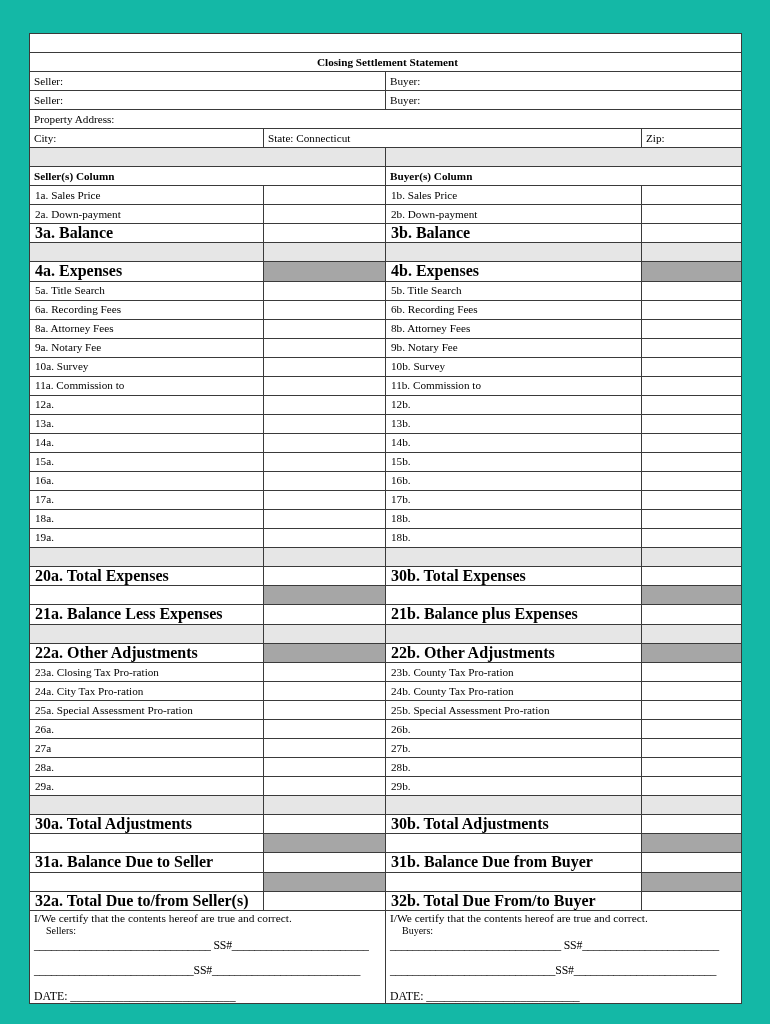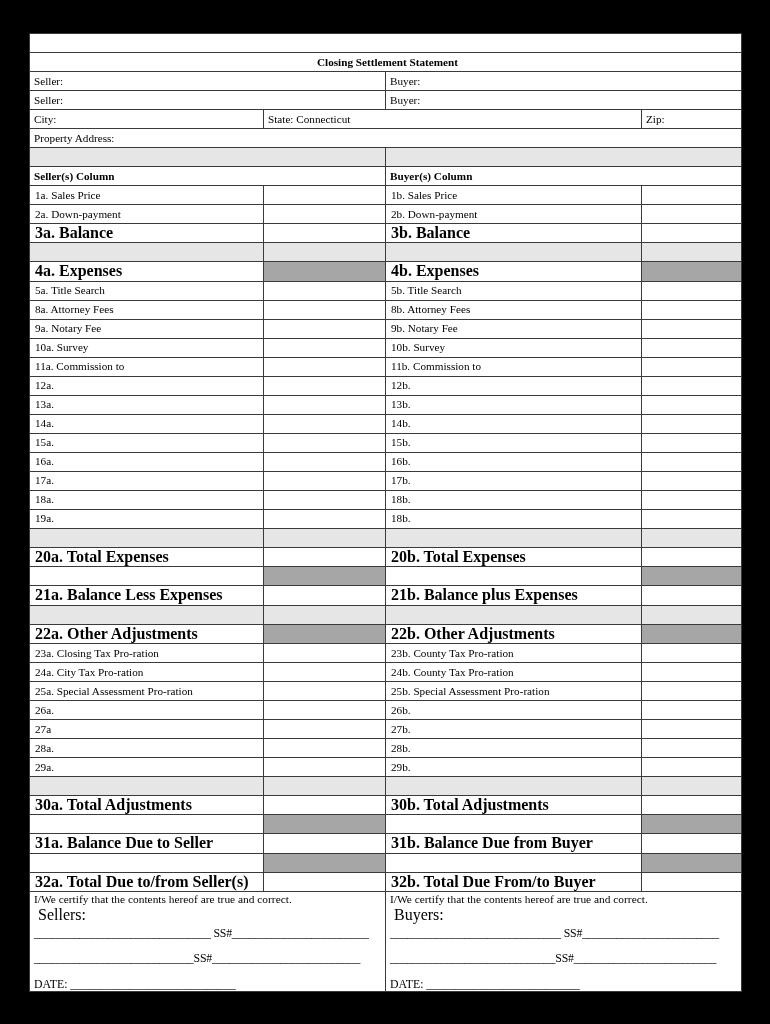--- a/index.html
+++ b/index.html
@@ -12,21 +12,21 @@
     height: 1024px;
     font-family: "Liberation Serif", "DejaVu Serif", serif;
     color: #000000;
     overflow: hidden;
   }
 
   .page {
     position: relative;
     width: 770px;
     height: 1024px;
-    background: #000000;
+    background: #14b8a6;
   }
 
   .form-wrap {
     position: absolute;
     left: 29px;
     top: 33px;
     width: 712px;
   }
 
   table.form {
@@ -84,21 +84,21 @@
   .spacer td { height: 11px; padding: 0; }
 
   
   .sig-cell {
     vertical-align: top;
     padding: 4px 6px 6px 5px;
     height: 104px;
     white-space: normal;
   }
   .sig-certify { font-size: 11.4px; margin: 1px 0 0 0; }
-  .sig-who { font-size: 16px; margin: 0 0 2px 4px; }
+  .sig-who { font-size: 10px; margin: 0 0 2px 12px; }
   .sig-line {
     font-size: 11.8px;
     letter-spacing: -0.2px;
     margin: 0 0 12px 0;
     white-space: nowrap;
   }
   .sig-date { font-size: 11.8px; margin: 6px 0 0 0; white-space: nowrap; }
 </style>
 </head>
 <body>
@@ -126,29 +126,29 @@
           <td colspan="2">Seller:</td>
           <td colspan="2">Buyer:</td>
         </tr>
 
         <tr class="party">
           <td colspan="2">Seller:</td>
           <td colspan="2">Buyer:</td>
         </tr>
 
         <tr class="party">
+          <td colspan="4">Property Address:</td>
+        </tr>
+
+        <tr class="party">
           <td colspan="1" style="width:234px">City:</td>
           <td colspan="2">State:  Connecticut</td>
           <td colspan="1">Zip:</td>
         </tr>
 
-        <tr class="party">
-          <td colspan="4">Property Address:</td>
-        </tr>
-
         <tr class="spacer">
           <td colspan="2" class="fill-light"></td>
           <td colspan="2" class="fill-light"></td>
         </tr>
 
         <tr class="colhead">
           <td colspan="2">Seller(s) Column</td>
           <td colspan="2">Buyer(s) Column</td>
         </tr>
 
@@ -186,20 +186,26 @@
           <td class="lbl">4b. Expenses</td>
           <td class="fill-dark"></td>
         </tr>
           <tr class="line">
             <td class="lbl">5a.  Title Search</td>
             <td></td>
             <td class="lbl">5b.  Title Search</td>
             <td></td>
           </tr>
           <tr class="line">
+            <td class="lbl">6a.  Recording Fees</td>
+            <td></td>
+            <td class="lbl">6b.  Recording Fees</td>
+            <td></td>
+          </tr>
+          <tr class="line">
             <td class="lbl">8a.  Attorney Fees</td>
             <td></td>
             <td class="lbl">8b.  Attorney Fees</td>
             <td></td>
           </tr>
           <tr class="line">
             <td class="lbl">9a.  Notary Fee</td>
             <td></td>
             <td class="lbl">9b.  Notary Fee</td>
             <td></td>
@@ -268,21 +274,21 @@
         <tr class="spacer">
           <td class="fill-light"></td>
           <td class="fill-light"></td>
           <td class="fill-light"></td>
           <td class="fill-light"></td>
         </tr>
 
         <tr class="line tall bold">
           <td class="lbl">20a. Total Expenses</td>
           <td></td>
-          <td class="lbl">20b. Total Expenses</td>
+          <td class="lbl">30b. Total Expenses</td>
           <td></td>
         </tr>
 
         <tr class="spacer">
           <td></td>
           <td class="fill-dark"></td>
           <td></td>
           <td class="fill-dark"></td>
         </tr>
 

